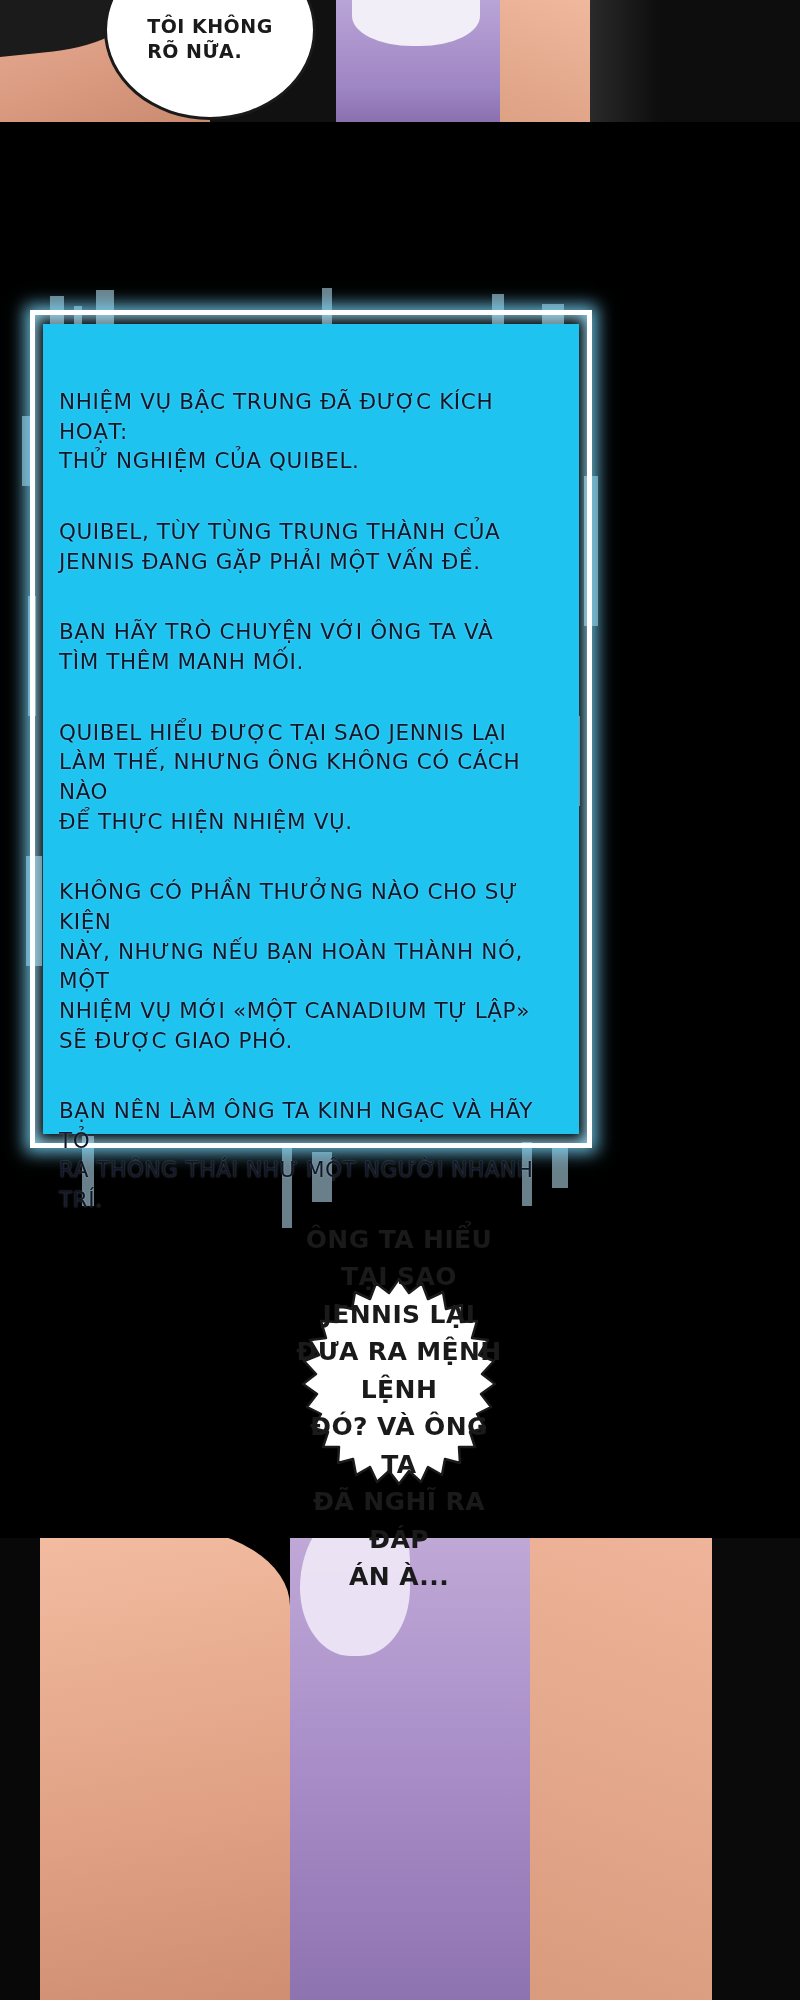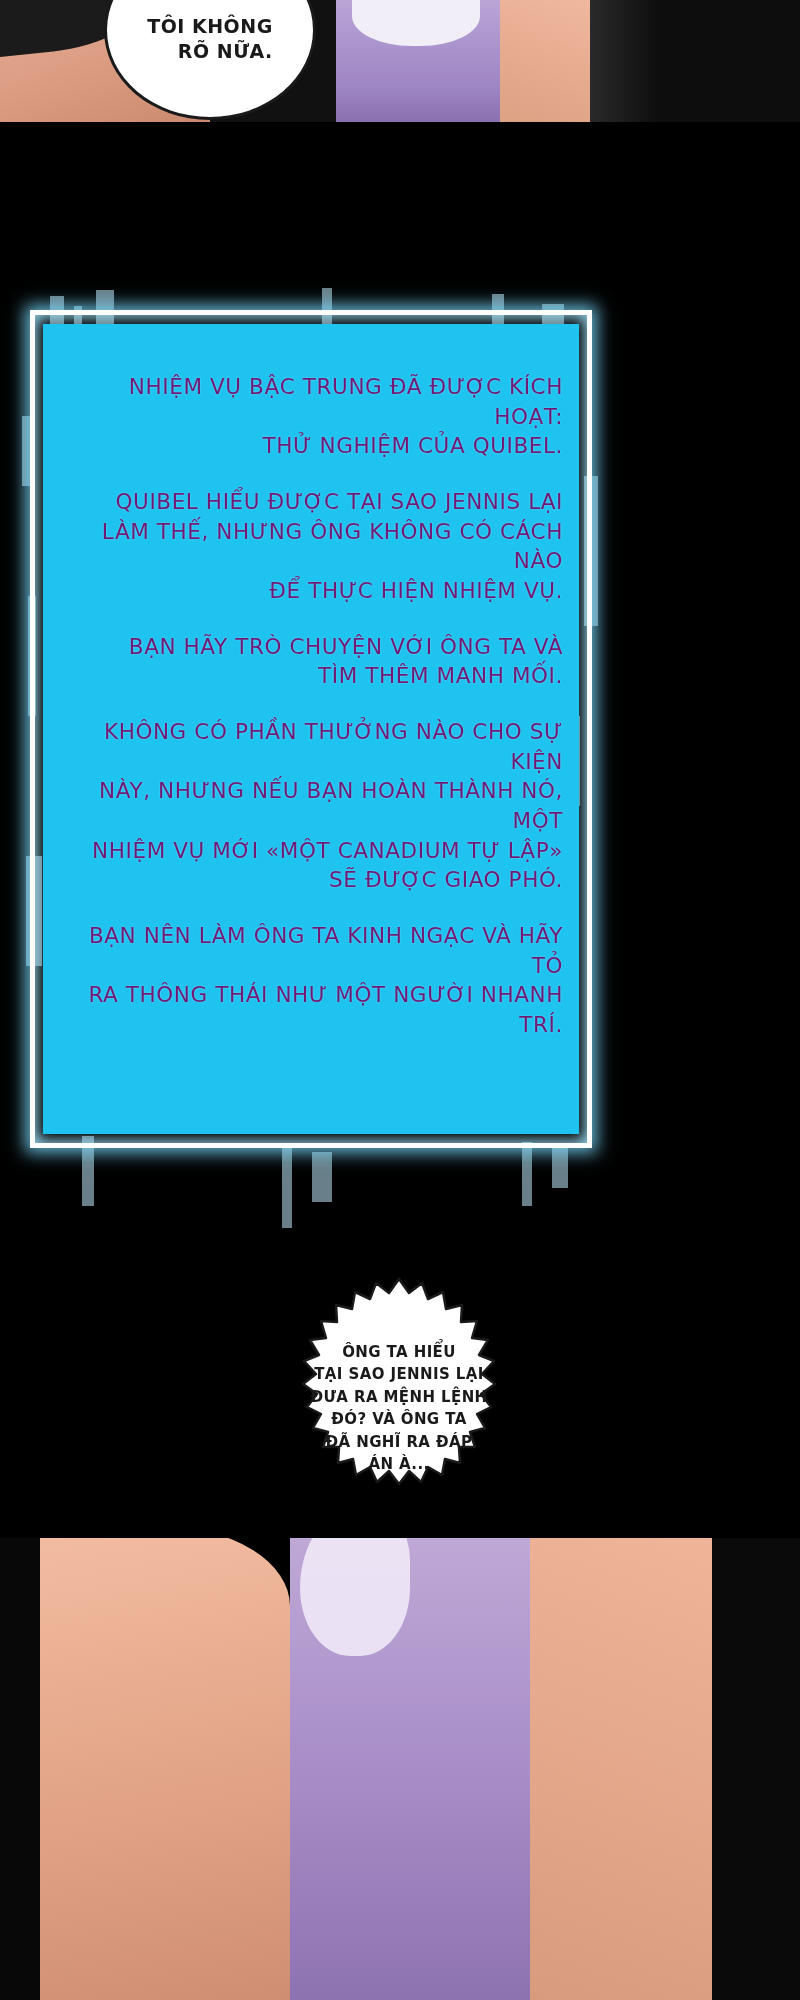--- a/index.html
+++ b/index.html
@@ -89,21 +89,21 @@
     background: #ffffff;
     border: 3px solid #1a1a1a;
     border-radius: 50% / 50%;
     box-sizing: border-box;
     display: flex;
     align-items: flex-end;
     justify-content: center;
     padding-bottom: 52px;
   }
   .bubble-top-text {
-    text-align: right;
+    text-align: left;
     color: #1a1a1a;
     font-size: 19px;
     line-height: 1.35;
     letter-spacing: 0.5px;
     font-family: "DejaVu Sans", sans-serif;
     font-weight: 600;
     white-space: pre-line;
     text-transform: uppercase;
   }
 
@@ -136,51 +136,52 @@
     left: 21px; top: 28px;
     width: 536px; height: 810px;
     background: #1fc3f0;
     box-sizing: border-box;
     padding: 48px 16px 24px 16px;
     display: flex;
     flex-direction: column;
     gap: 26px;
   }
   .panel-para {
-    color: #701a75;
-    text-align: right;
+    color: #0f172a;
+    text-align: left;
     font-size: 21.5px;
     line-height: 1.38;
     letter-spacing: 0.6px;
     font-family: "DejaVu Sans", sans-serif;
     font-weight: 500;
     text-transform: uppercase;
     white-space: pre-line;
     text-shadow: 0 0 2px rgba(255,255,255,.35);
+    margin-top: 15px;
   }
 
   
   .bubble-bottom {
     position: absolute;
     left: 268px;
     top: 1277px;
     width: 262px;
     height: 262px;
   }
   .bubble-bottom svg { position: absolute; left: 0; top: 0; }
   .bubble-bottom-text {
     position: absolute;
     left: 0; top: 0;
     width: 262px; height: 262px;
     display: flex;
     align-items: center;
     justify-content: center;
     text-align: center;
     color: #1a1a1a;
-    font-size: 15px;
+    font-size: 25px;
     line-height: 1.5;
     letter-spacing: 0.4px;
     font-family: "DejaVu Sans", sans-serif;
     font-weight: 600;
     text-transform: uppercase;
     white-space: pre-line;
     box-sizing: border-box;
     padding: 0 26px;
   }
 
@@ -275,25 +276,27 @@
     <div class="glitch" style="left:260px; top:848px; width:10px; height:84px;"></div>
     <div class="glitch" style="left:290px; top:856px; width:20px; height:50px;"></div>
     <div class="glitch" style="left:500px; top:846px; width:10px; height:64px;"></div>
     <div class="glitch" style="left:530px; top:852px; width:16px; height:40px;"></div>
 
     <div class="panel-glow"></div>
 
     <div class="panel-body">
       <div class="panel-para">NHIỆM VỤ BẬC TRUNG ĐÃ ĐƯỢC KÍCH HOẠT:
 THỬ NGHIỆM CỦA QUIBEL.</div>
+      <div class="panel-para">QUIBEL, TÙY TÙNG TRUNG THÀNH CỦA
+JENNIS ĐANG GẶP PHẢI MỘT VẤN ĐỀ.</div>
+      <div class="panel-para">BẠN HÃY TRÒ CHUYỆN VỚI ÔNG TA VÀ
+TÌM THÊM MANH MỐI.</div>
       <div class="panel-para">QUIBEL HIỂU ĐƯỢC TẠI SAO JENNIS LẠI
 LÀM THẾ, NHƯNG ÔNG KHÔNG CÓ CÁCH NÀO
 ĐỂ THỰC HIỆN NHIỆM VỤ.</div>
-      <div class="panel-para">BẠN HÃY TRÒ CHUYỆN VỚI ÔNG TA VÀ
-TÌM THÊM MANH MỐI.</div>
       <div class="panel-para">KHÔNG CÓ PHẦN THƯỞNG NÀO CHO SỰ KIỆN
 NÀY, NHƯNG NẾU BẠN HOÀN THÀNH NÓ, MỘT
 NHIỆM VỤ MỚI «MỘT CANADIUM TỰ LẬP»
 SẼ ĐƯỢC GIAO PHÓ.</div>
       <div class="panel-para">BẠN NÊN LÀM ÔNG TA KINH NGẠC VÀ HÃY TỎ
 RA THÔNG THÁI NHƯ MỘT NGƯỜI NHANH TRÍ.</div>
     </div>
   </div>
 
   <div class="bottom-art">

